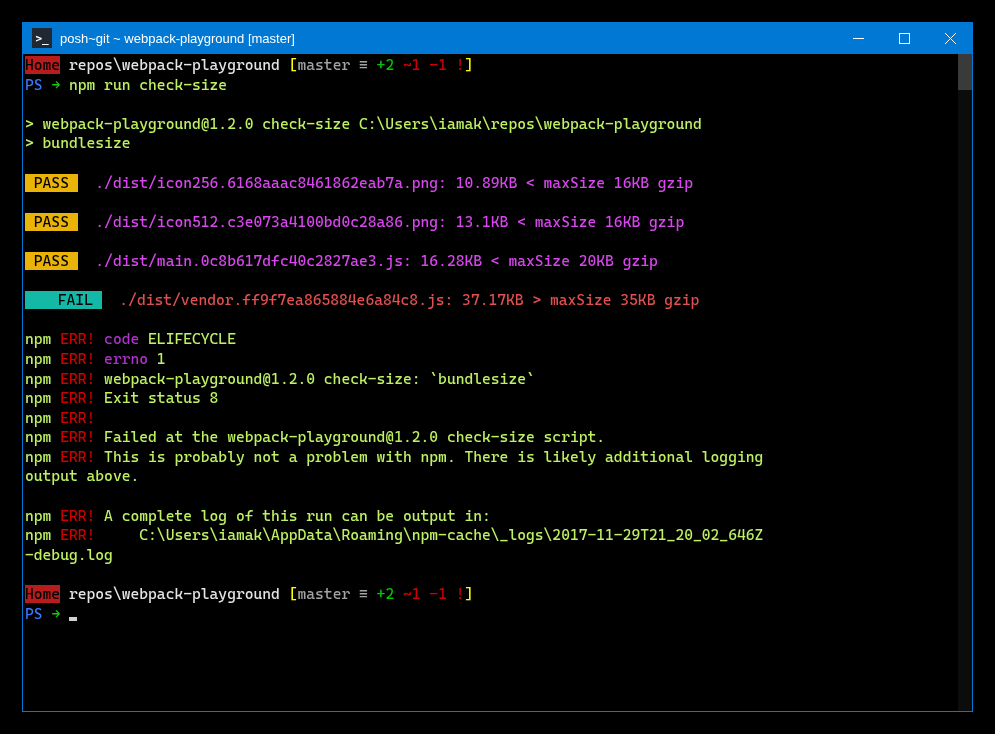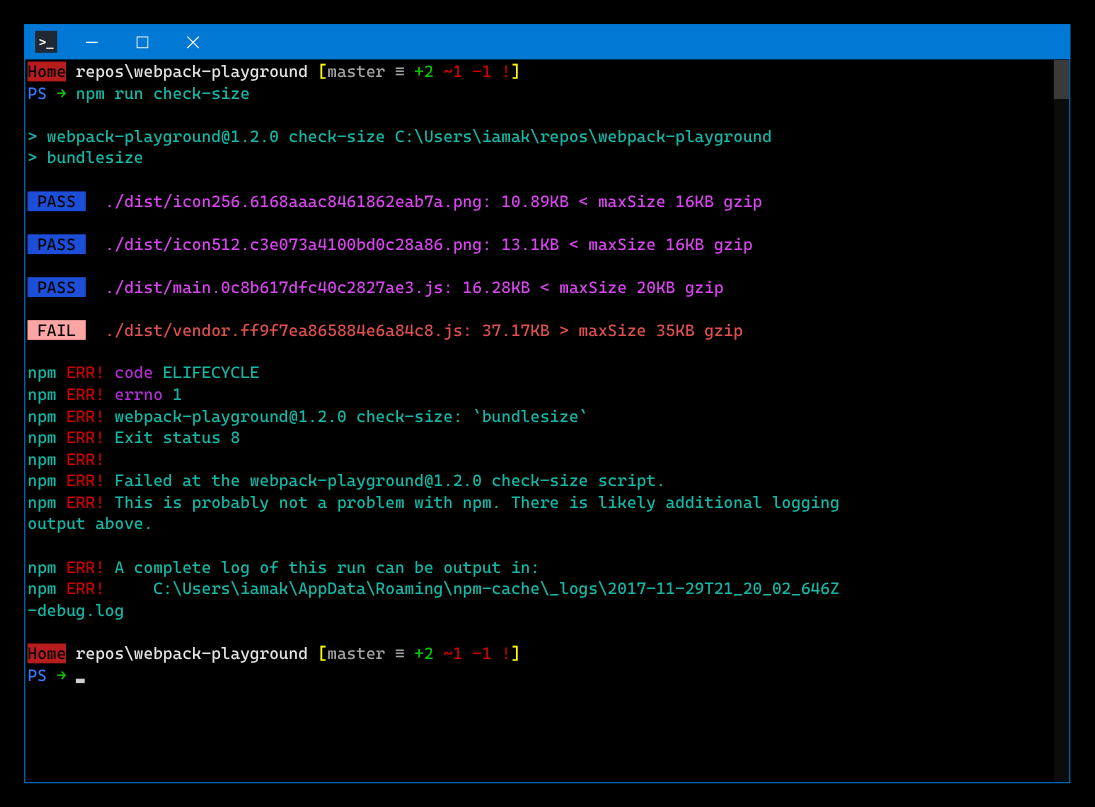--- a/index.html
+++ b/index.html
@@ -83,35 +83,36 @@
     .c-home { background: #b91c1c; color: #000; }
     .c-white { color: #e5e5e5; }
     .c-bracket { color: #ffff00; }
     .c-branch { color: #a3a3a3; }
     .c-plus { color: #00c800; }
     .c-tilde { color: #d00000; }
     .c-minus { color: #d00000; }
     .c-bang { color: #d00000; }
     .c-ps { color: #3b78ff; }
     .c-arrow { color: #16c60c; }
-    .c-gray { color: #14b8a6; text-align: center; }
-    .c-pass { background: #1d4ed8; color: #000; }
-    .c-fail { background: #fca5a5; color: #000; }
+    .c-gray { color: #bef264; text-align: center; }
+    .c-pass { background: #eab308; color: #000; }
+    .c-fail { background: #14b8a6; color: #000; padding-left: 24px; }
     .c-green { color: #d946ef; }
     .c-red { color: #e05050; }
     .c-err { color: #d00000; }
     .c-purple { color: #b030d0; }
     .cursor { display: inline-block; width: 8px; height: 4px; background: #d0d0d0; vertical-align: text-bottom; margin-bottom: 2px; }
   </style>
 </head>
 <body>
 
 <div class="window">
   <div class="titlebar">
     <div class="titlebar-icon">&gt;_</div>
+    <div class="titlebar-title">posh~git ~ webpack-playground [master]</div>
     <div class="titlebar-controls">
       <div class="titlebar-btn">
         <svg viewBox="0 0 11 11">
             <line x1="0" y1="5.5" x2="11" y2="5.5"></line>
           </svg>
       </div>
       <div class="titlebar-btn">
         <svg viewBox="0 0 11 11">
             <rect x="0.5" y="0.5" width="10" height="10"></rect>
           </svg>

